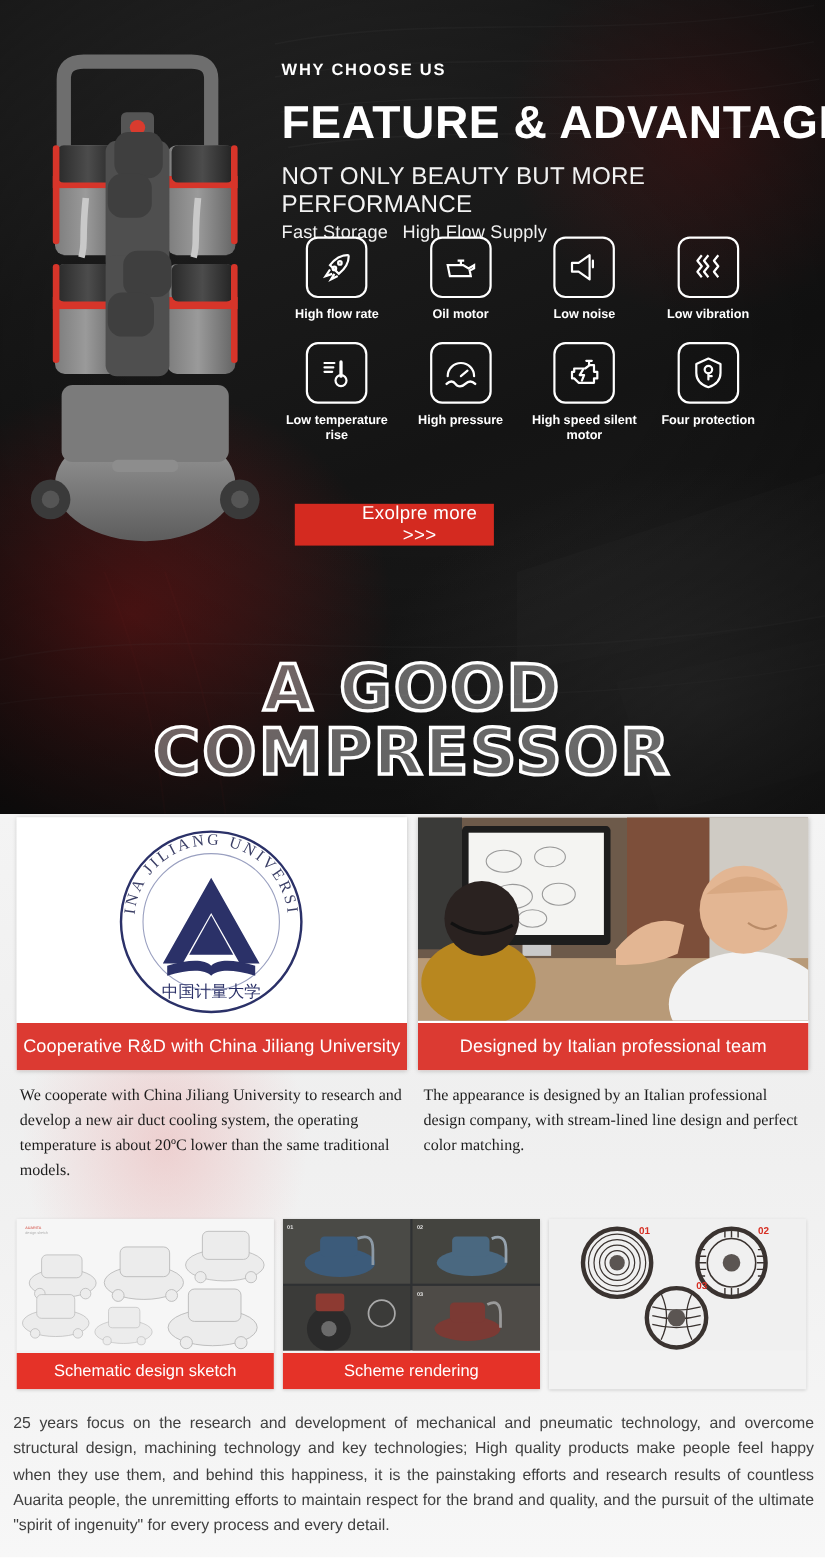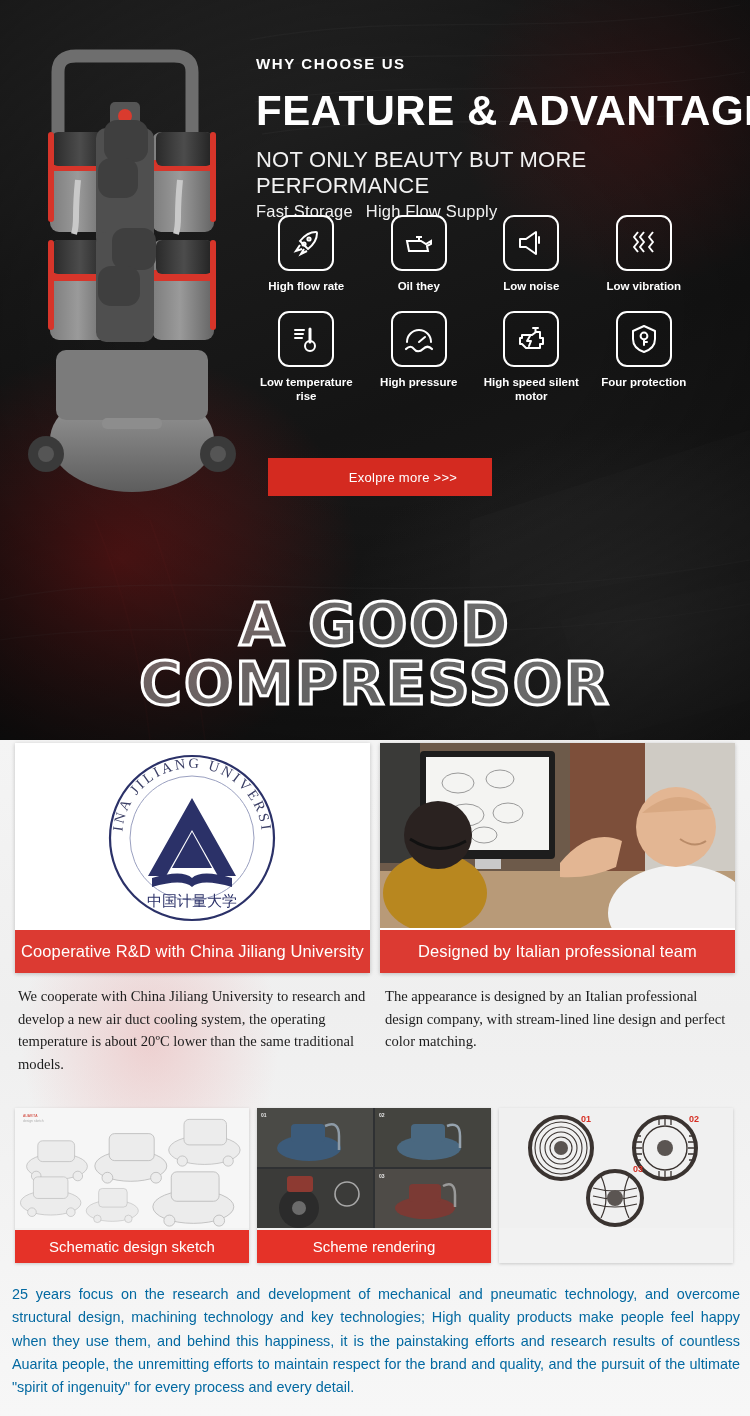--- a/index.html
+++ b/index.html
@@ -38,23 +38,23 @@
   
   .features{ position:absolute; left:250px; top:215px; width:450px;
              display:grid; grid-template-columns:repeat(4,1fr); row-gap:18px; }
   .feat{ display:flex; flex-direction:column; align-items:center; }
   .feat-box{ width:56px; height:56px; border:2.5px solid #fff; border-radius:11px;
              display:flex; align-items:center; justify-content:center; }
   .feat-label{ margin-top:8px; font-size:11.5px; font-weight:bold; color:#fff;
                text-align:center; line-height:1.22; max-width:96px; }
 
   
-  .cta{ position:absolute; left:268px; top:458px; width:224px; height:38px;
+  .cta{ position:absolute; left:268px; top:458px; width:181px; height:38px;
         background:#d42a20; color:#fff; border:none; cursor:pointer;
-        font-family:"Liberation Sans",sans-serif; font-size:13px;
+        font-family:"Liberation Sans",sans-serif; font-size:17px;
         display:flex; align-items:center; justify-content:center; letter-spacing:.3px;padding-left:46px; }
 
   
   .bigtitle{ position:absolute; left:0; top:592px; width:750px; text-align:center; }
   .bigtitle div{
     font-size:58px; font-weight:bold; letter-spacing:2px; line-height:1.02;
     color:transparent; -webkit-text-stroke:3px #ffffff;
     font-family:"DejaVu Sans", sans-serif;
     text-shadow:0 0 1px rgba(255,255,255,.35);
   }
@@ -87,21 +87,21 @@
   .cards3{ position:absolute; left:15px; top:1108px; width:720px; height:155px;
            display:flex; gap:8px; }
   .card3{ width:234px; height:155px; position:relative; overflow:hidden; background:#f2f2f2;
           box-shadow:0 1px 3px rgba(0,0,0,.18); }
   .card3 .media{ position:absolute; left:0; top:0; width:100%; height:120px; overflow:hidden; }
   .cap3{ position:absolute; left:0; bottom:0; width:100%; height:33px; background:#e53228;
          color:#fff; display:flex; align-items:center; justify-content:center; font-size:15px; }
 
   
   .footer{ position:absolute; left:12px; top:1283px; width:728px;
-           font-size:14.4px; line-height:1.62; color:#0369a1; text-align:justify; }
+           font-size:14.4px; line-height:1.62; color:#404040; text-align:justify; }
 </style>
 </head>
 <body>
 
 <div class="hero">
 
   <svg class="hero-streaks" viewBox="0 0 750 740" preserveAspectRatio="none">
     <g stroke="#6a6a6a" fill="none" stroke-width="1.2" opacity=".5">
       <path d="M250 40 C 400 10, 560 40, 740 5"></path>
       <path d="M250 70 C 410 42, 570 70, 740 38"></path>
@@ -212,21 +212,21 @@
       <div class="feat-label">High flow rate</div>
     </div>
 
     <div class="feat">
       <div class="feat-box">
         <svg width="34" height="34" viewBox="0 0 34 34" fill="none" stroke="#fff" stroke-width="2">
           <path d="M5 15h14l5 3 5-3v3l-4 2 1 5H7z"></path>
           <path d="M14 11h6M17 11v4"></path>
         </svg>
       </div>
-      <div class="feat-label">Oil they</div>
+      <div class="feat-label">Oil motor</div>
     </div>
 
     <div class="feat">
       <div class="feat-box">
         <svg width="34" height="34" viewBox="0 0 34 34" fill="none" stroke="#fff" stroke-width="2" stroke-linejoin="round">
           <path d="M6 13h6l10-7v22l-10-7H6z"></path>
           <path d="M25 11v6" stroke-linecap="round"></path>
         </svg>
       </div>
       <div class="feat-label">Low noise</div>

